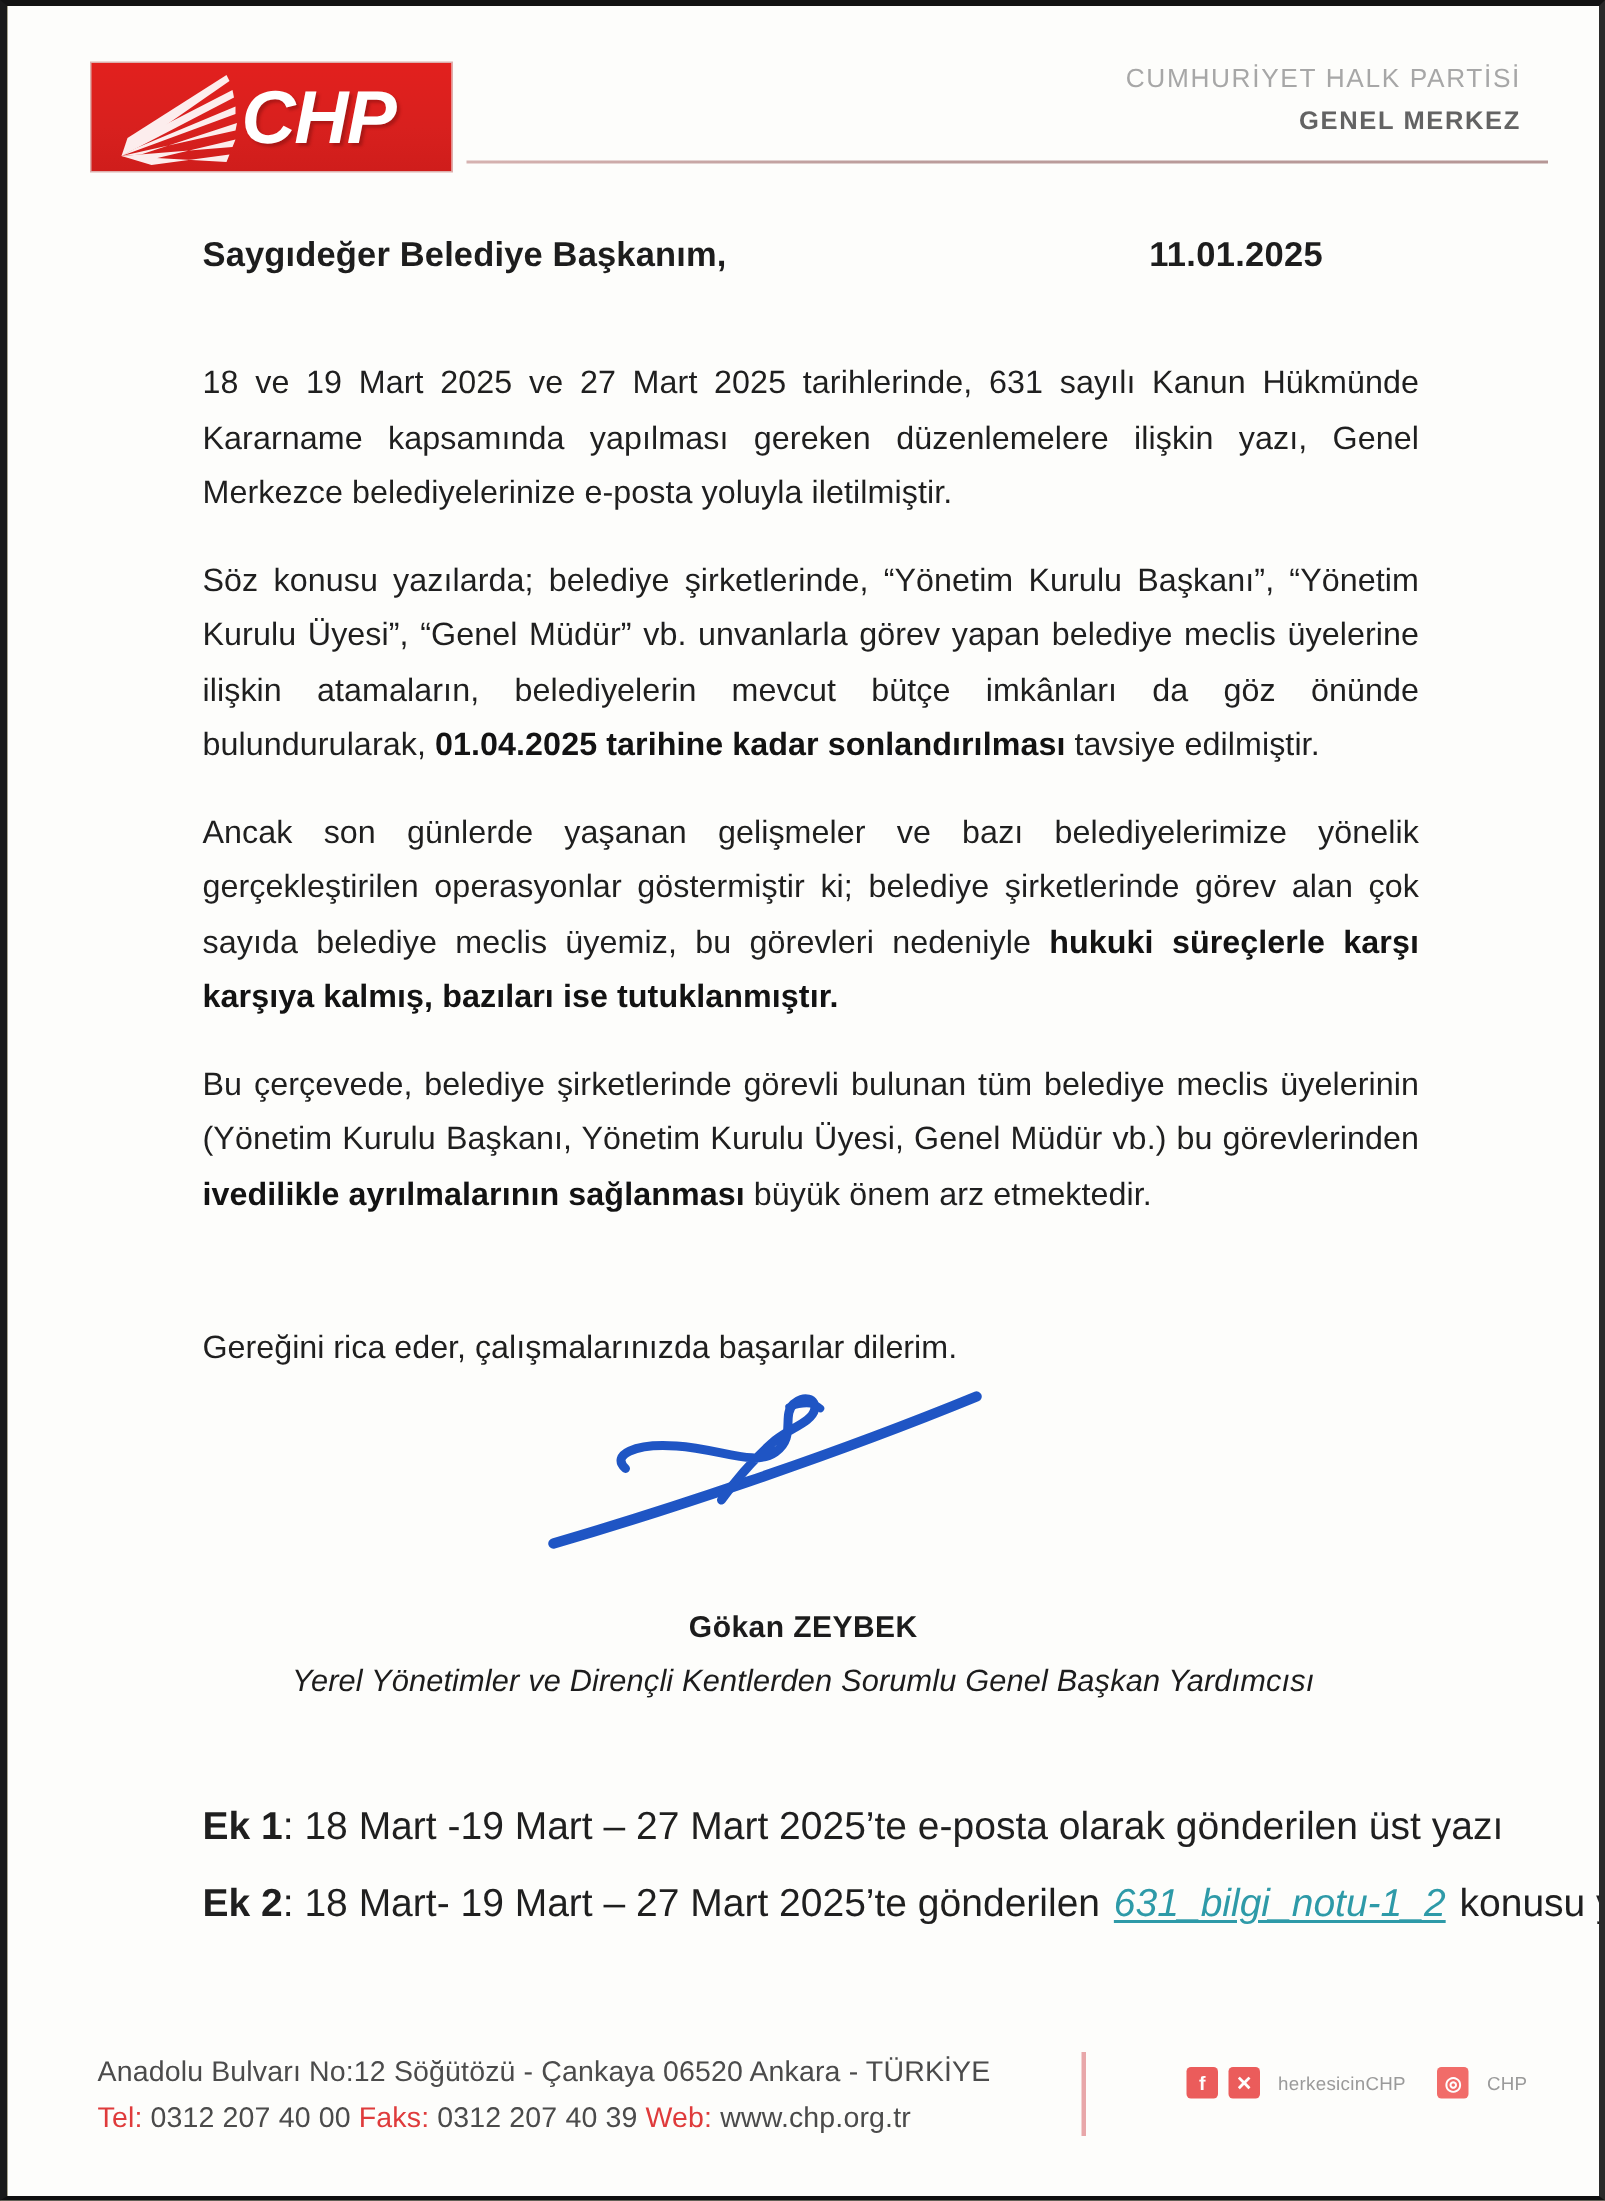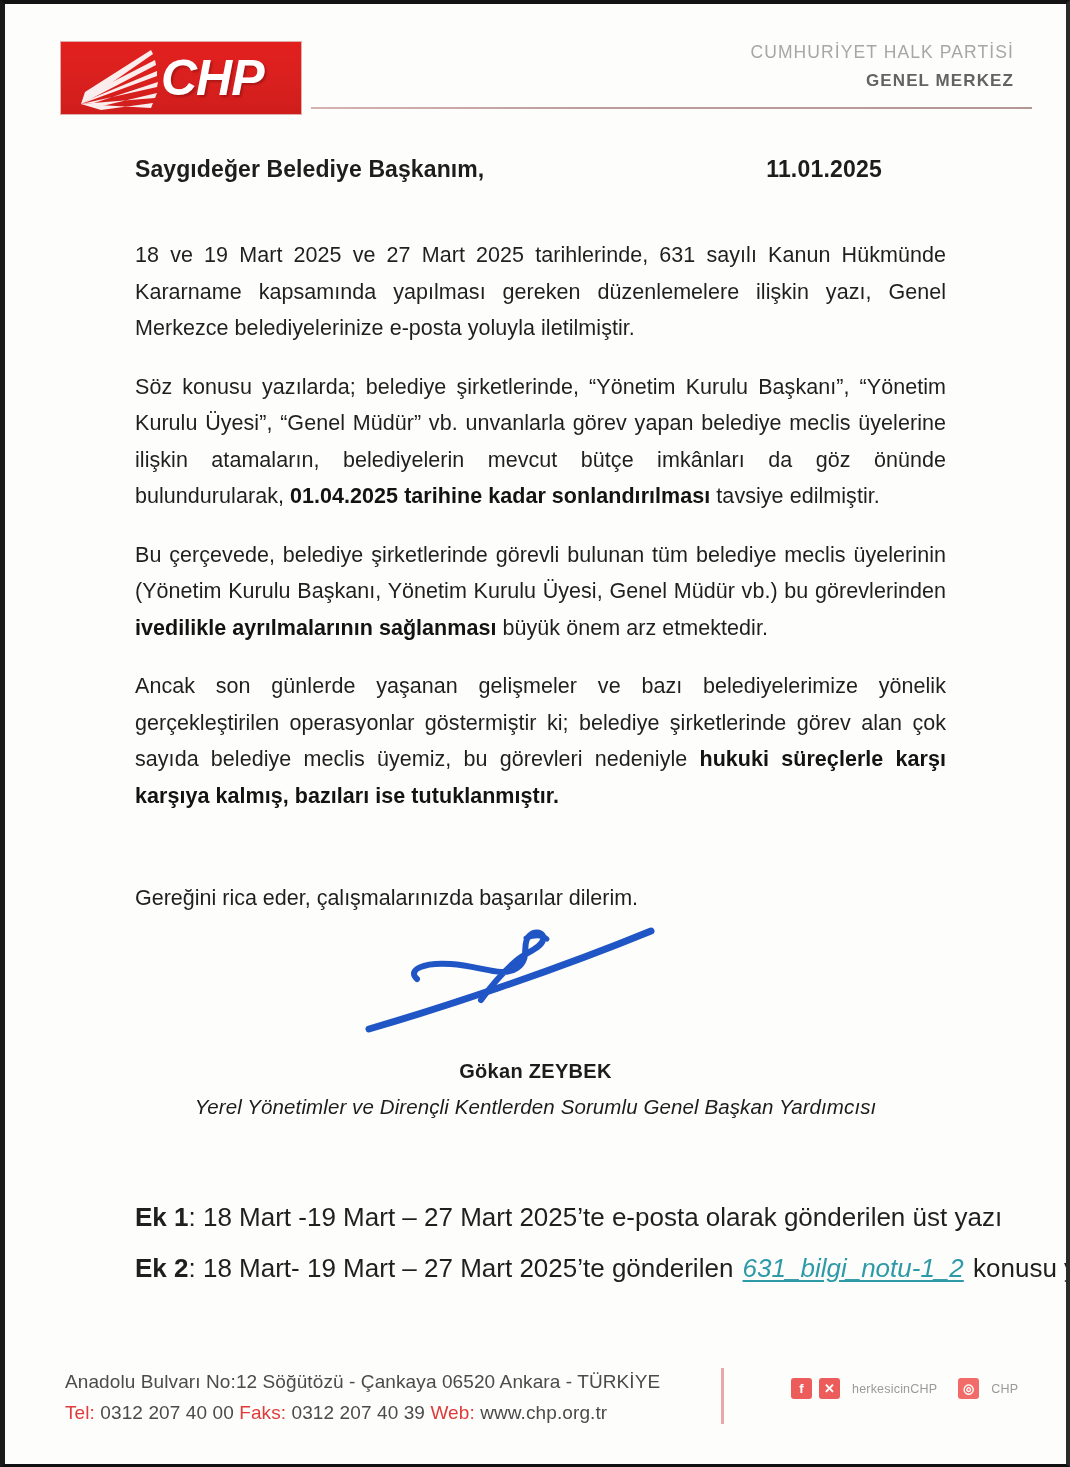--- a/index.html
+++ b/index.html
@@ -156,21 +156,21 @@
     right: 0;
     top: 900px;
     text-align: center;
   }
   .sign-svg-wrap {
     width: 430px;
     height: 150px;
     margin: 0 auto;
   }
   .signer-name {
-    margin-top: 6px;
+    margin-top: 20px;
     font-size: 20px;
     font-weight: bold;
     color: #1c1c1c;
     letter-spacing: .3px;
   }
   .signer-title {
     margin-top: 12px;
     font-size: 20.5px;
     font-style: italic;
     font-weight: normal;
@@ -292,23 +292,23 @@
 
       <div class="salutation-row">
         <div class="salutation">Saygıdeğer Belediye Başkanım,</div>
         <div class="letter-date">11.01.2025</div>
       </div>
 
       <p class="para"><span>18 ve 19 Mart 2025 ve 27 Mart 2025 tarihlerinde, 631 sayılı Kanun Hükmünde Kararname kapsamında yapılması gereken düzenlemelere ilişkin yazı, Genel Merkezce belediyelerinize e-posta yoluyla iletilmiştir.</span></p>
 
       <p class="para"><span>Söz konusu yazılarda; belediye şirketlerinde, “Yönetim Kurulu Başkanı”, “Yönetim Kurulu Üyesi”, “Genel Müdür” vb. unvanlarla görev yapan belediye meclis üyelerine ilişkin atamaların, belediyelerin mevcut bütçe imkânları da göz önünde bulundurularak, </span><b>01.04.2025 tarihine kadar sonlandırılması</b><span> tavsiye edilmiştir.</span></p>
 
+      <p class="para"><span>Ancak son günlerde yaşanan gelişmeler ve bazı belediyelerimize yönelik gerçekleştirilen operasyonlar göstermiştir ki; belediye şirketlerinde görev alan çok sayıda belediye meclis üyemiz, bu görevleri nedeniyle </span><b>hukuki süreçlerle karşı karşıya kalmış, bazıları ise tutuklanmıştır.</b></p>
+
       <p class="para"><span>Bu çerçevede, belediye şirketlerinde görevli bulunan tüm belediye meclis üyelerinin (Yönetim Kurulu Başkanı, Yönetim Kurulu Üyesi, Genel Müdür vb.) bu görevlerinden </span><b>ivedilikle ayrılmalarının sağlanması</b><span> büyük önem arz etmektedir.</span></p>
-
-      <p class="para"><span>Ancak son günlerde yaşanan gelişmeler ve bazı belediyelerimize yönelik gerçekleştirilen operasyonlar göstermiştir ki; belediye şirketlerinde görev alan çok sayıda belediye meclis üyemiz, bu görevleri nedeniyle </span><b>hukuki süreçlerle karşı karşıya kalmış, bazıları ise tutuklanmıştır.</b></p>
 
       <p class="closing">Gereğini rica eder, çalışmalarınızda başarılar dilerim.</p>
     </div>
 
     <div class="sign-area">
       <div class="sign-svg-wrap">
         <svg viewBox="0 0 430 150" width="430" height="150">
           <g fill="none" stroke="#1f55c4" stroke-linecap="round" stroke-linejoin="round">
             <path d="M48 125 C 120 104, 230 68, 330 27" stroke-width="7"></path>
             <path d="M96 75 C 86 66, 102 58, 130 60 C 160 62, 182 74, 196 64

